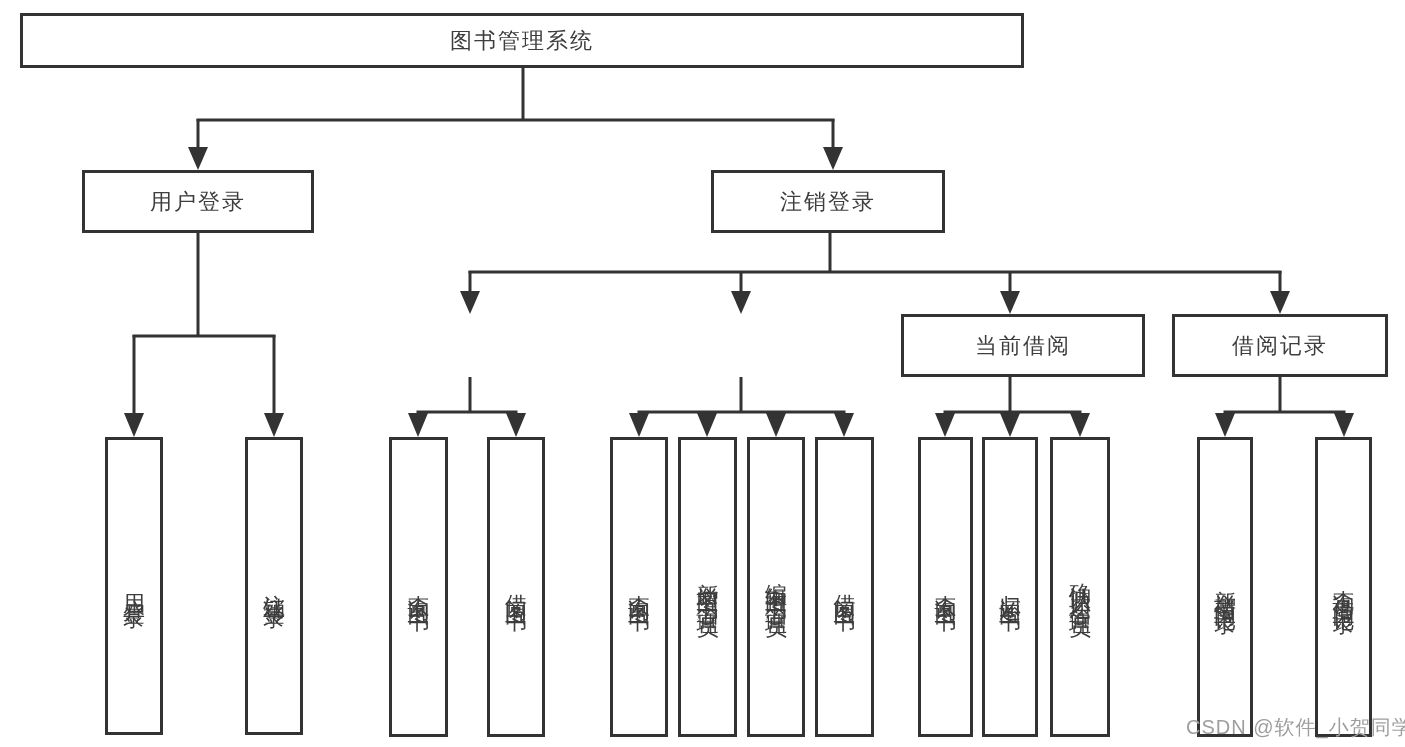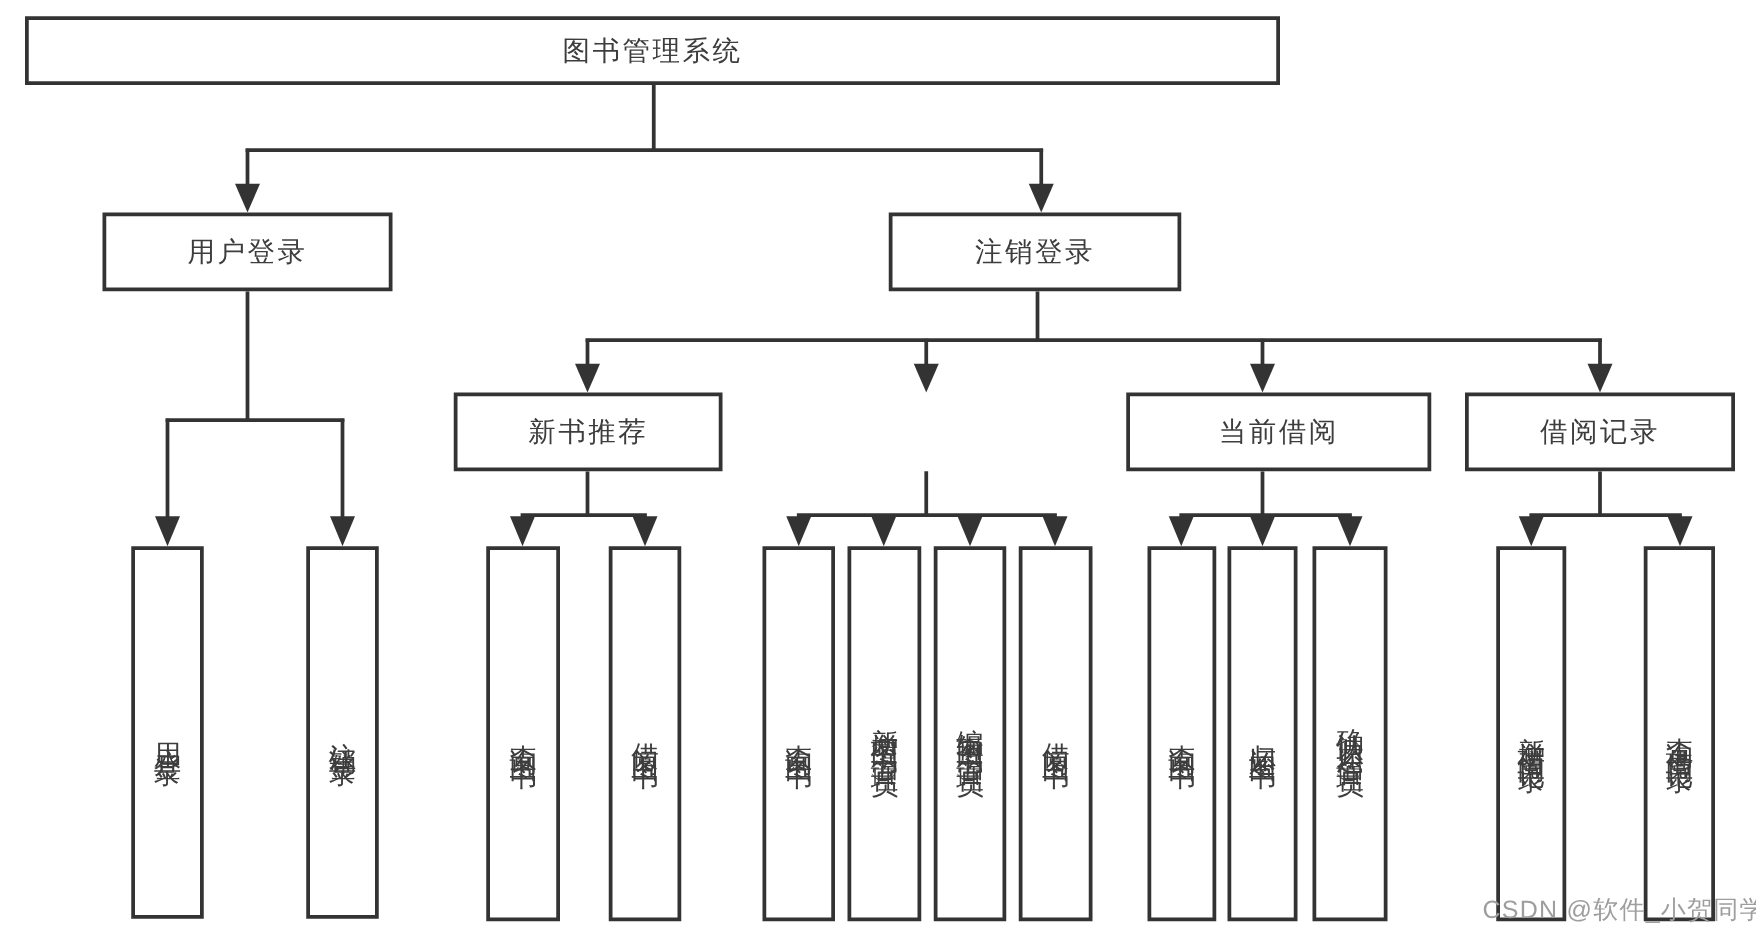--- a/index.html
+++ b/index.html
@@ -107,21 +107,20 @@
       <polygon points="1215,413 1235,413 1225,437"></polygon>
       <polygon points="1334,413 1354,413 1344,437"></polygon>
     </g>
   </svg>
 
   <div class="node hlabel" style="left:20px;top:13px;width:1004px;height:55px">图书管理系统</div>
 
   <div class="node hlabel" style="left:82px;top:170px;width:232px;height:63px">用户登录</div>
   <div class="node hlabel" style="left:711px;top:170px;width:234px;height:63px">注销登录</div>
 
-  <div class="node hlabel" style="left:363px;top:314px;width:215px;height:63px">新书推荐</div>
   <div class="node hlabel" style="left:901px;top:314px;width:244px;height:63px">当前借阅</div>
   <div class="node hlabel" style="left:1172px;top:314px;width:216px;height:63px">借阅记录</div>
 
   <div class="node" style="left:105px;top:437px;width:58px;height:298px">
     <span class="vtext">用户登录</span>
   </div>
   <div class="node" style="left:245px;top:437px;width:58px;height:298px">
     <span class="vtext">注销登录</span>
   </div>
 

